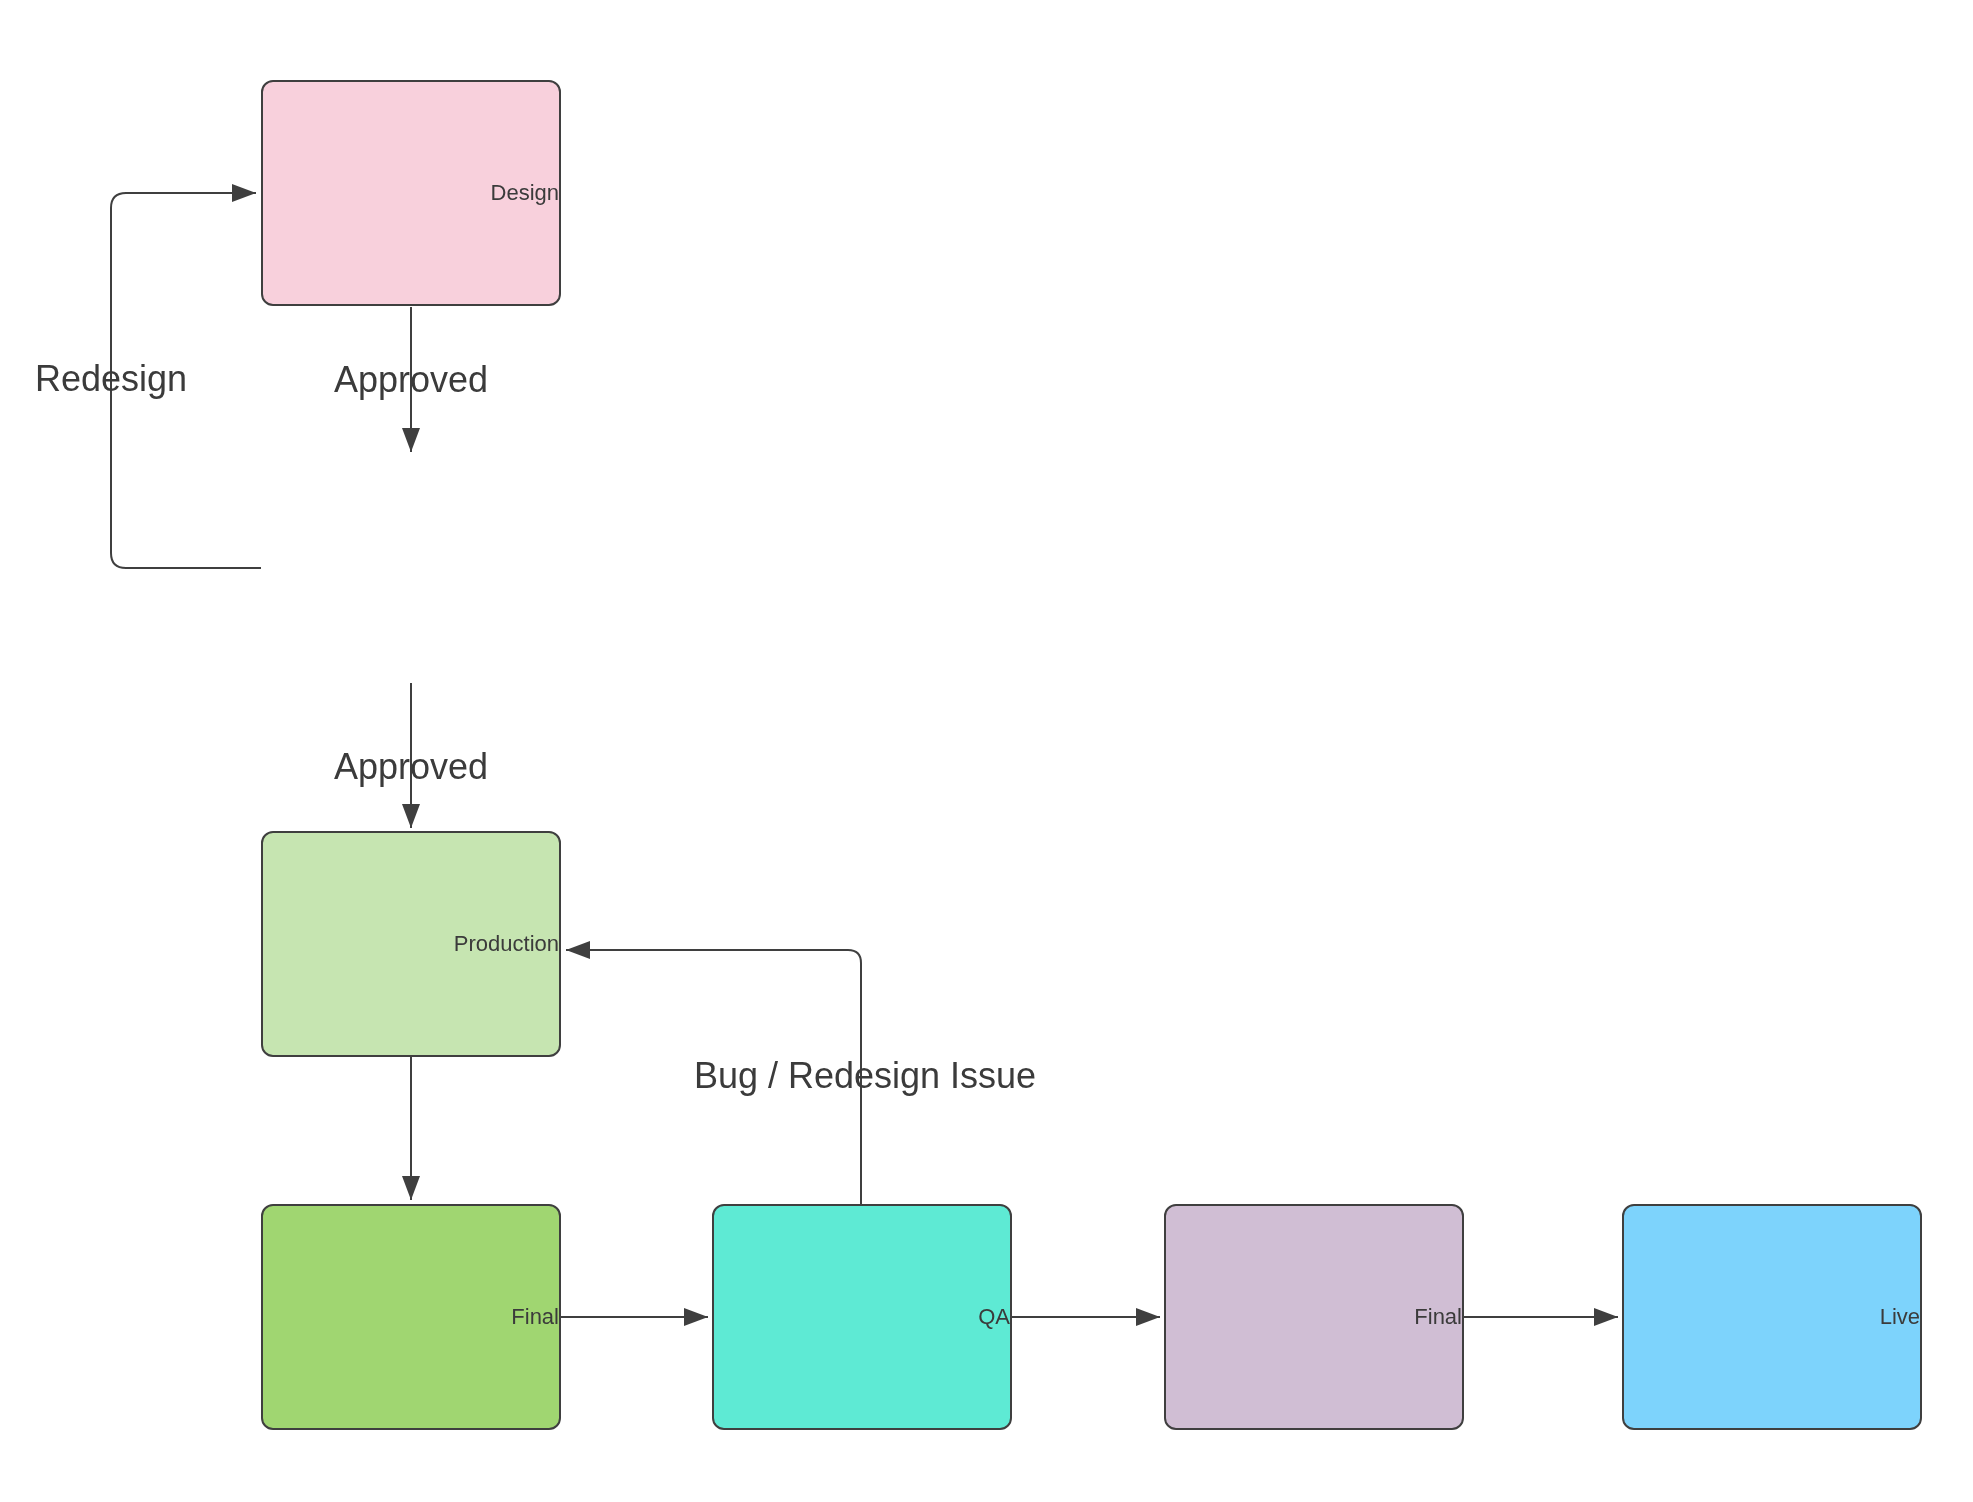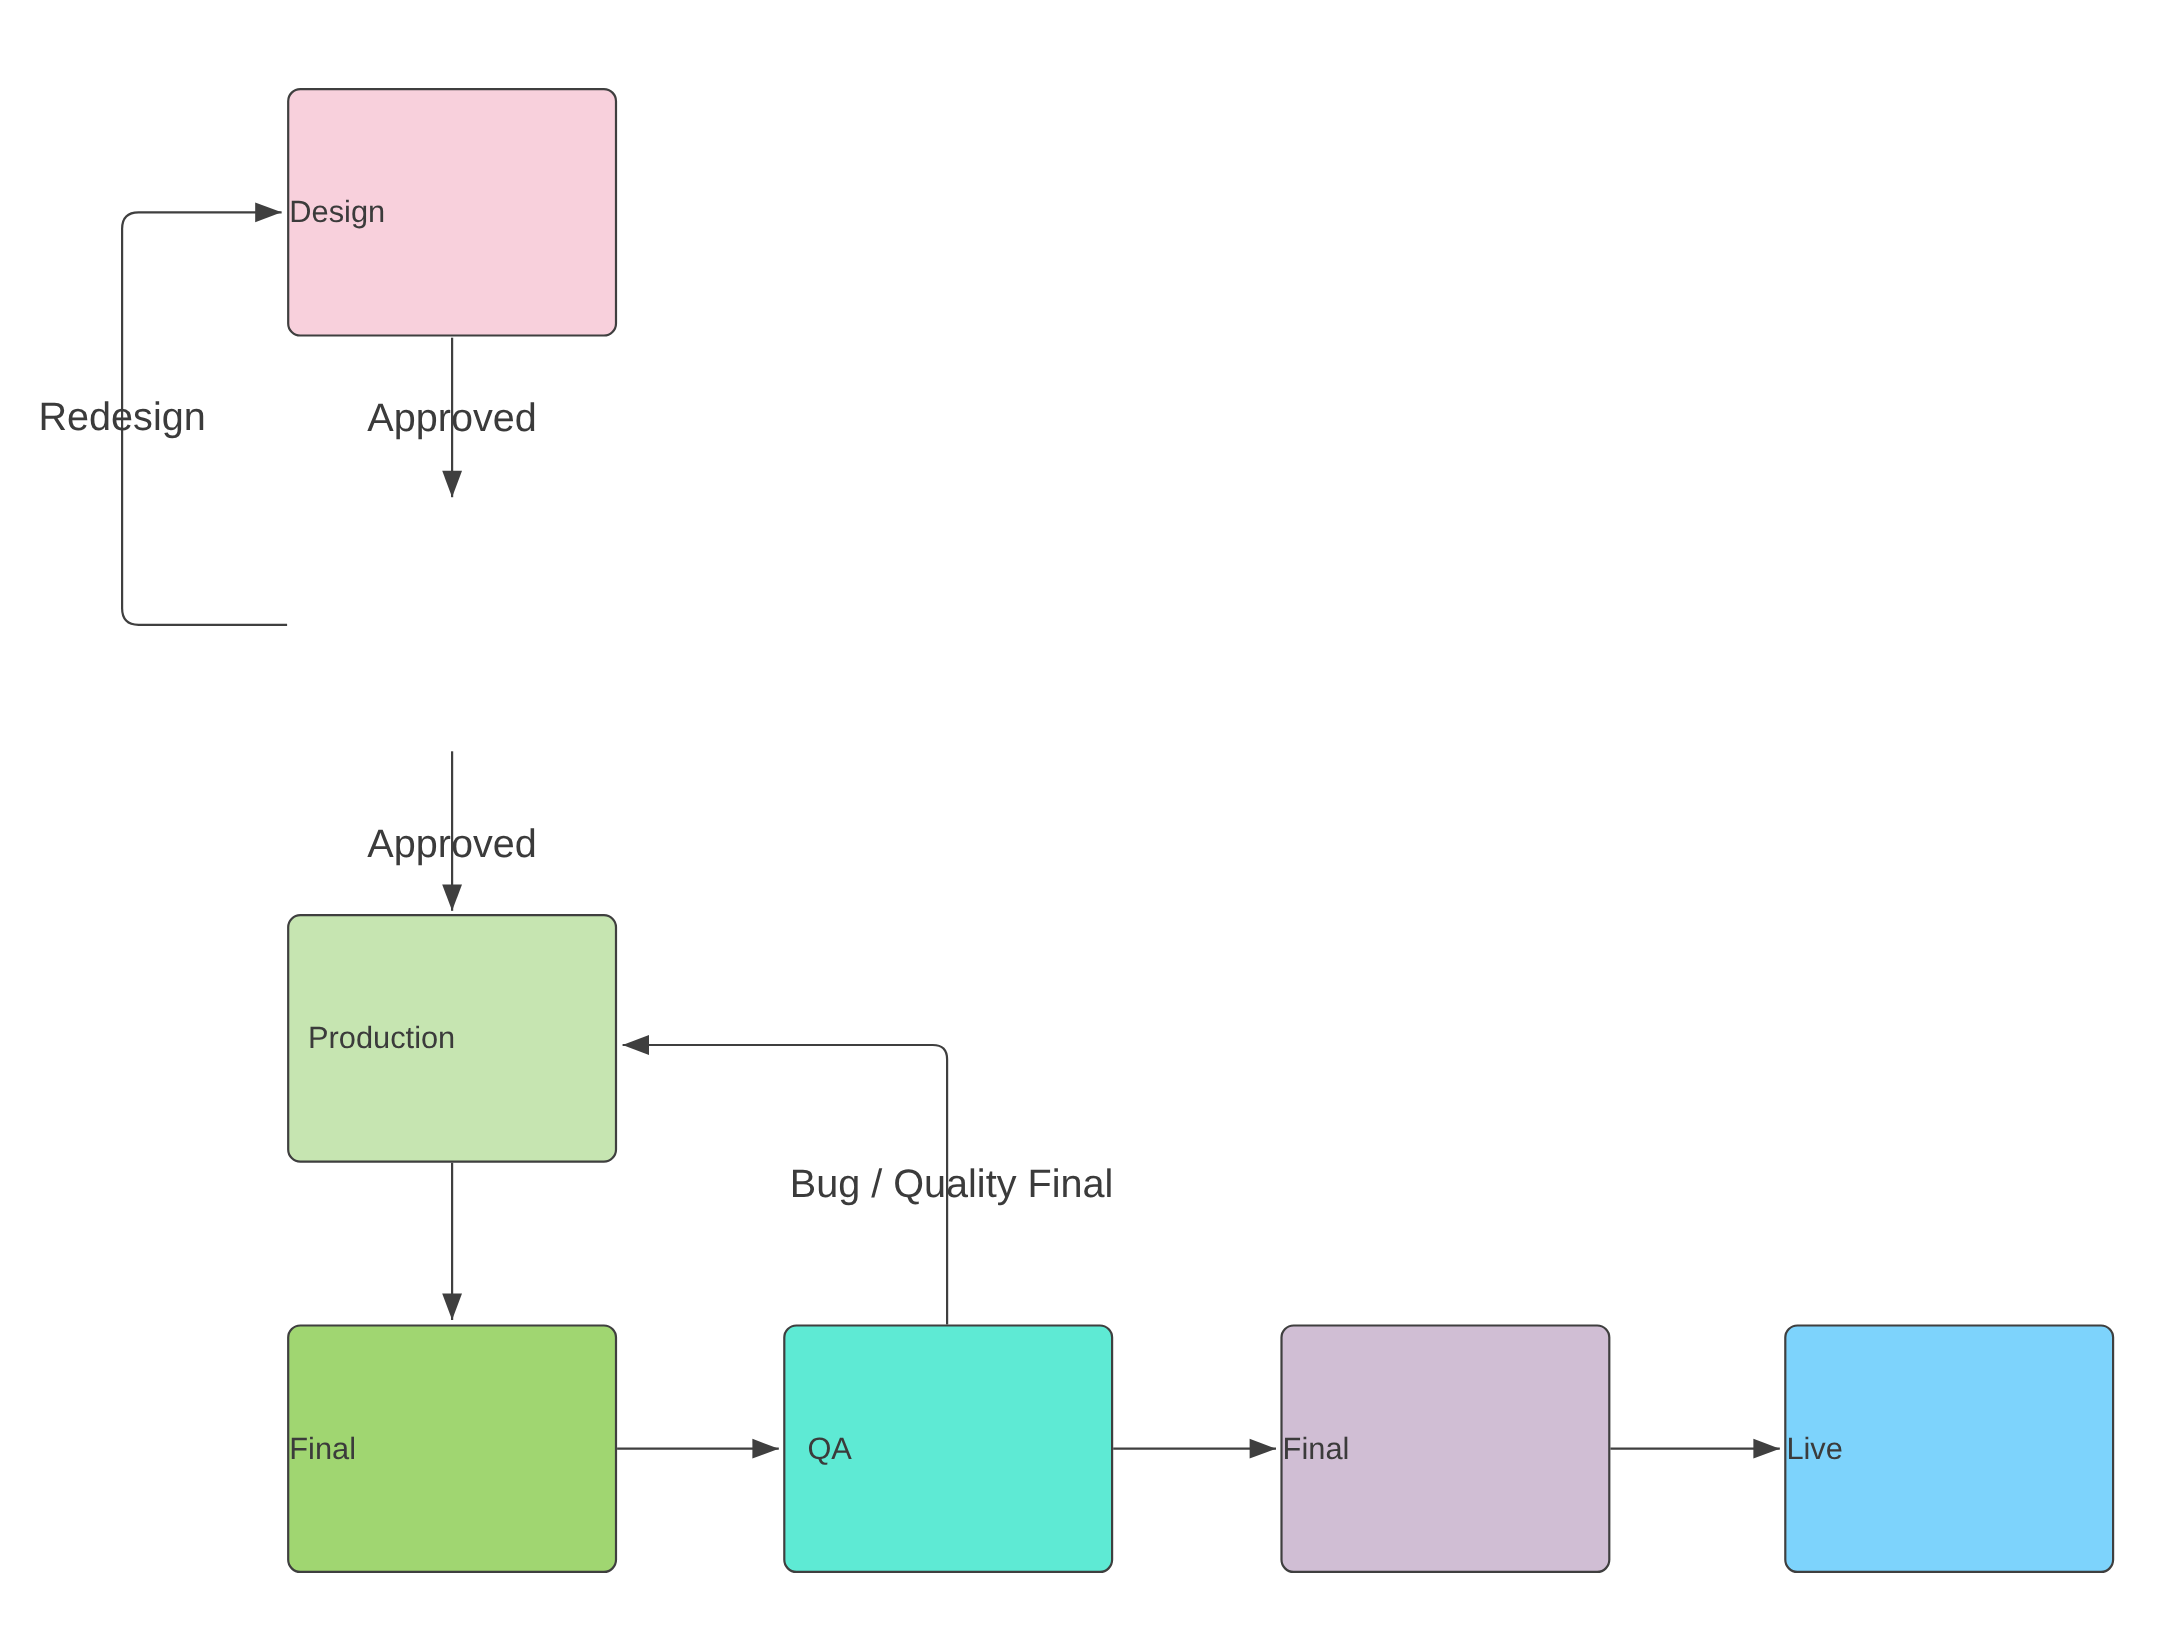--- a/index.html
+++ b/index.html
@@ -29,22 +29,22 @@
   }
   .node {
     position: absolute;
     width: 300px;
     height: 226px;
     border: 2px solid var(--stroke, #3f3f3f);
     border-radius: 12px;
     box-sizing: border-box;
     display: flex;
     align-items: center;
-    justify-content: flex-start;
-    font-size: 28px;
+    justify-content: flex-end;
+    font-size: 22px;
     color: var(--text, #3b3b3b);
   }
   .edge-label {
     position: absolute;
     transform: translate(-50%, -50%);
     font-size: 36px;
     color: var(--text, #3b3b3b);
     white-space: nowrap;
   }
 </style>
@@ -101,15 +101,15 @@
   <div class="node" style="left: 1622px; top: 1204px; background: #7dd3fc;">
     <span>Live</span>
   </div>
 
   <div class="edge-label" style="left:411px; top:380px;">Approved</div>
 
   <div class="edge-label" style="left:111px; top:379px;">Redesign</div>
 
   <div class="edge-label" style="left:411px; top:767px;">Approved</div>
 
-  <div class="edge-label" style="left:865px; top:1076px;">Bug / Quality Final</div>
+  <div class="edge-label" style="left:865px; top:1076px;">Bug / Redesign Issue</div>
 
 </div>
 
 </body></html>

